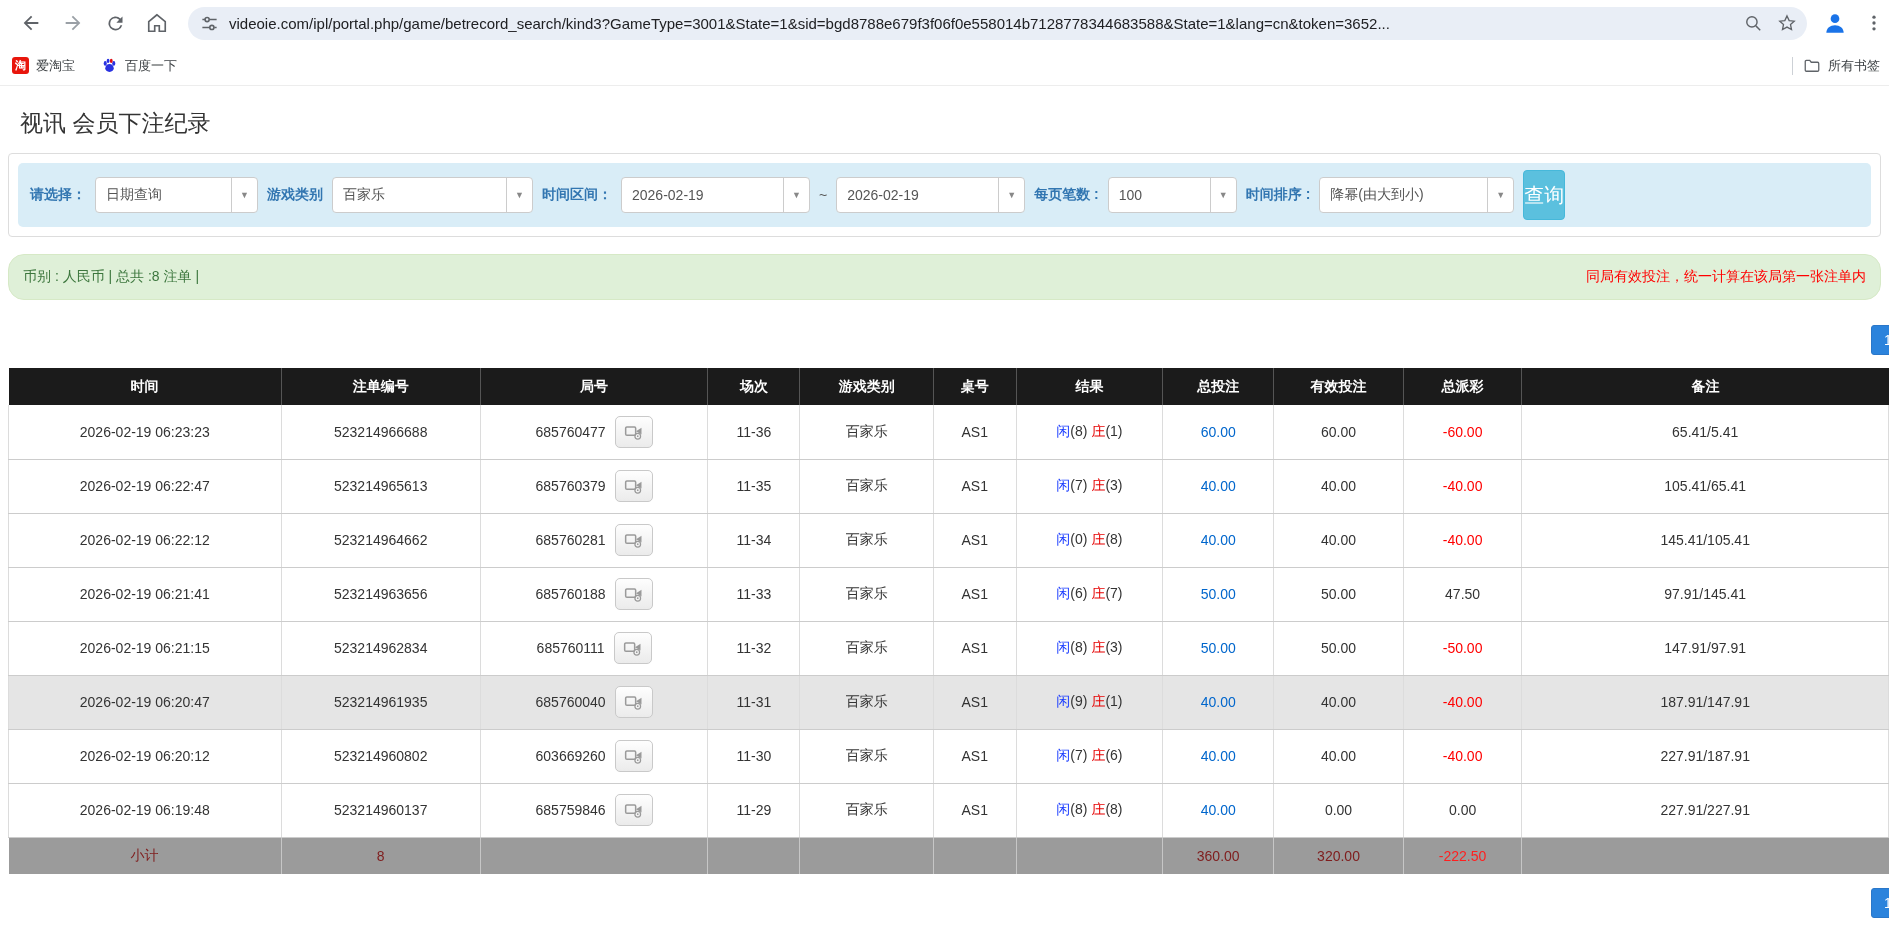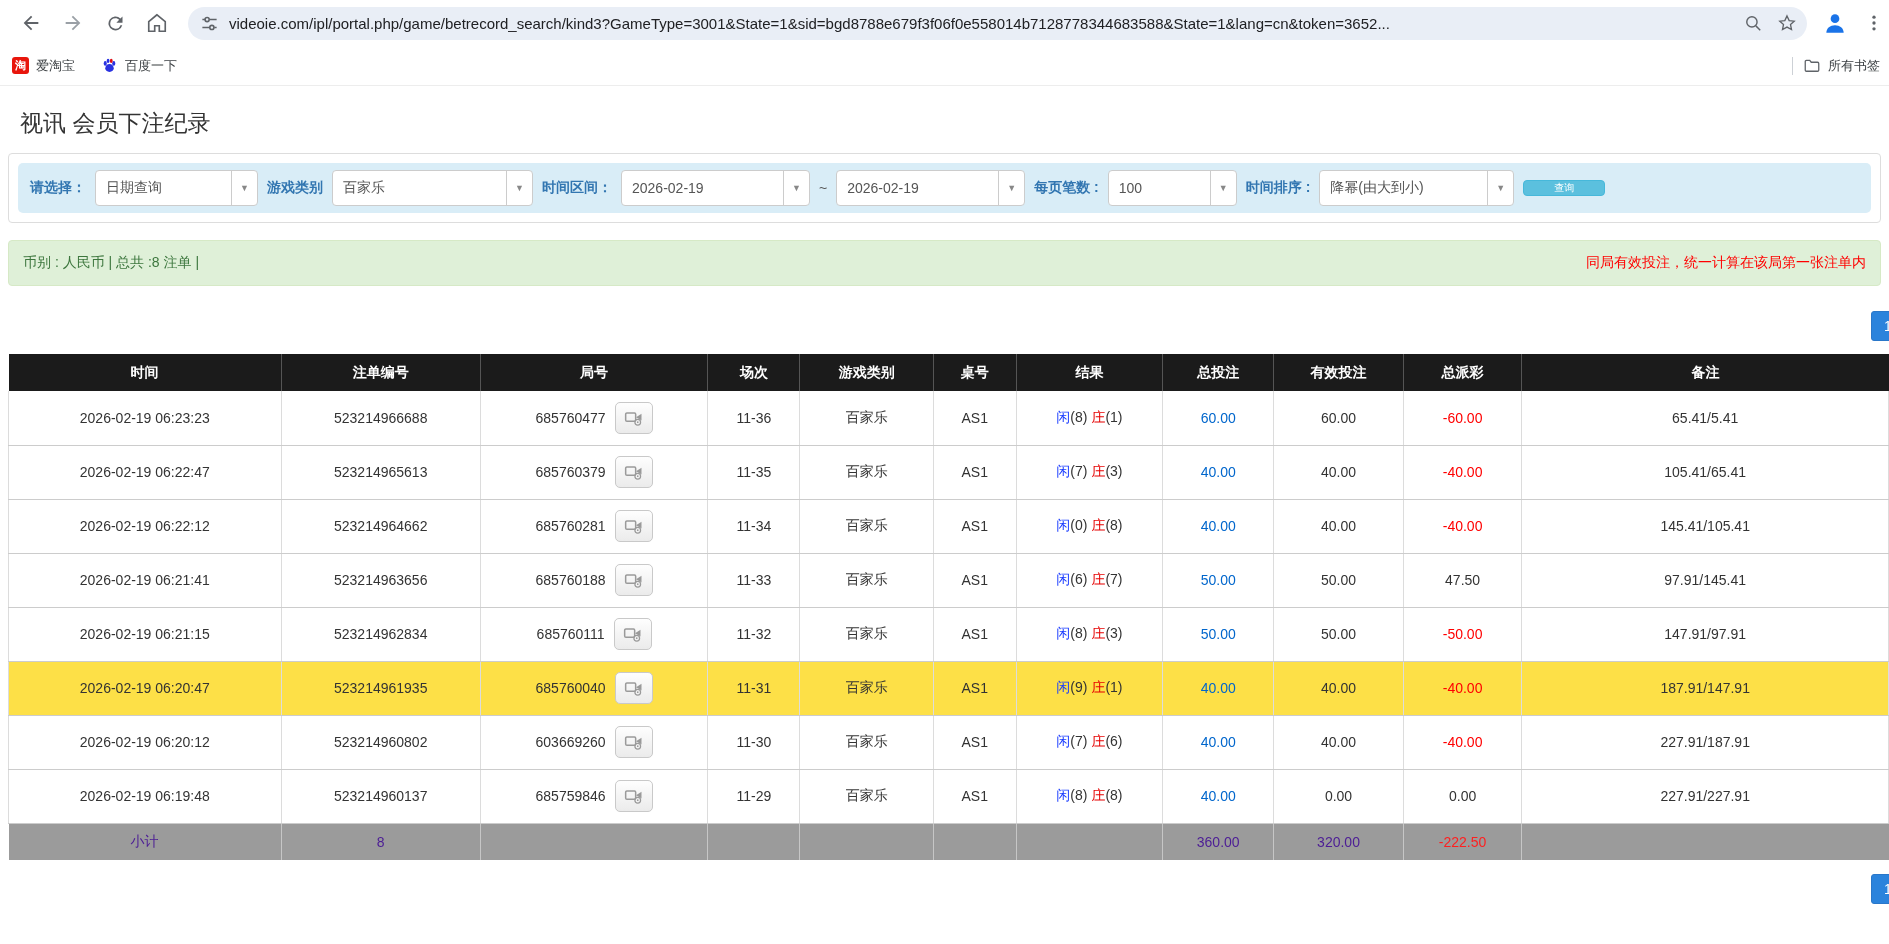--- a/index.html
+++ b/index.html
@@ -38,54 +38,54 @@
   .filter-bar { background:#d9edf7; border-radius:5px; padding:7px 12px;
     display:flex; align-items:center; gap:9px; }
   .f-label { color:#3276b1; font-weight:bold; font-size:14px; white-space:nowrap; }
   .select { background:#fff; border:1px solid #ccc; border-radius:4px; height:36px;
     display:flex; align-items:center; cursor:pointer; }
   .select .val { padding:0 10px; font-size:14px; color:#555; flex:1; white-space:nowrap; overflow:hidden; }
   .select .caret { width:26px; align-self:stretch; border-left:1px solid #ccc;
     display:flex; align-items:center; justify-content:center; color:#888; font-size:9px; }
   .tilde { color:#555; font-size:14px; }
   .btn-search { background:#5bc0de; color:#fff; border:1px solid #46b8da; border-radius:4px;
-    height:16px; padding:0 30px; font-size:10px; cursor:pointer; }
+    height:50px; padding:0 0; font-size:20px; cursor:pointer; }
 
   .summary-bar { margin:17px 8px 0 8px; background:#dff0d8; border:1px solid #d6e9c6;
-    border-radius:4px; padding:13px 14px; display:flex; align-items:center;
+    border-radius:16px; padding:13px 14px; display:flex; align-items:center;
     justify-content:space-between; font-size:14px; }
   .summary-left { color:#3c763d; }
   .summary-right { color:#ff0000; }
 
   .pager { display:flex; justify-content:flex-end; margin-right:-16px; }
   .pager.top { margin-top:25px; margin-bottom:13px; }
   .pager.bottom { margin-top:14px; }
   .page-btn { min-width:34px; height:30px; background:#2b83dc; border:1px solid #2a77c9;
     color:#fff; font-size:14px; display:flex; align-items:center; justify-content:center;
     border-radius:3px; cursor:pointer; }
 
   
   table.bets { width:calc(100% - 8px); margin-left:8px; border-collapse:collapse; table-layout:fixed; }
   table.bets thead th { background:#1b1b1b; color:#fff; font-size:14px; font-weight:bold;
     height:37px; border-right:1px solid #555; }
   table.bets thead th:last-child { border-right:none; }
   table.bets tbody td { background:#fff; height:54px; text-align:center; font-size:14px;
     color:#333; border-bottom:1px solid #ccc; border-right:1px solid #dcdcdc; overflow:hidden; }
   table.bets tbody td:first-child { border-left:1px solid #dcdcdc; }
-  table.bets tbody tr.highlighted td { background:#fde047; }
+  table.bets tbody tr.highlighted td { background:#e5e5e5; }
   .round-cell { display:flex; align-items:center; justify-content:center; gap:9px; }
   .video-btn { width:38px; height:32px; border:1px solid #c9c9c9; border-radius:5px;
     background:linear-gradient(#fefefe,#ebebeb); display:inline-flex; align-items:center;
     justify-content:center; cursor:pointer; }
   .res-p { color:#1a3cff; }
   .res-b { color:#e60000; }
   .res-n { color:#333; }
   .bet-link { color:#0066cc; text-decoration:none; cursor:pointer; }
   td.payout.neg, .foot-red { color:#ff0000; }
-  table.bets tfoot td { background:#9b9b9b; color:#4c1d95; height:37px; text-align:center;
+  table.bets tfoot td { background:#9b9b9b; color:#7f1d1d; height:37px; text-align:center;
     font-size:14px; border-right:1px solid #c6c6c6; }
   table.bets tfoot td:last-child { border-right:none; }
   table.bets tfoot tr.total-row td { border-top:3px solid #fff; }
   table.bets tfoot td.foot-red { color:#ff1f1f; }
 
   svg { display:block; }
 </style>
 </head>
 <body>
 

